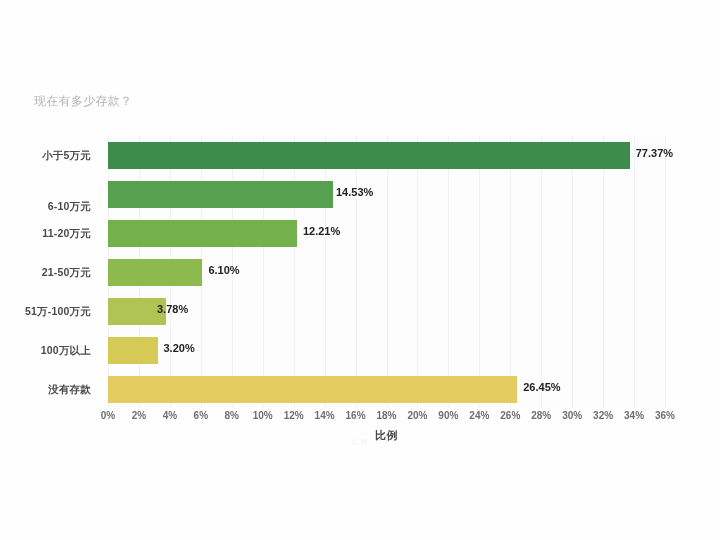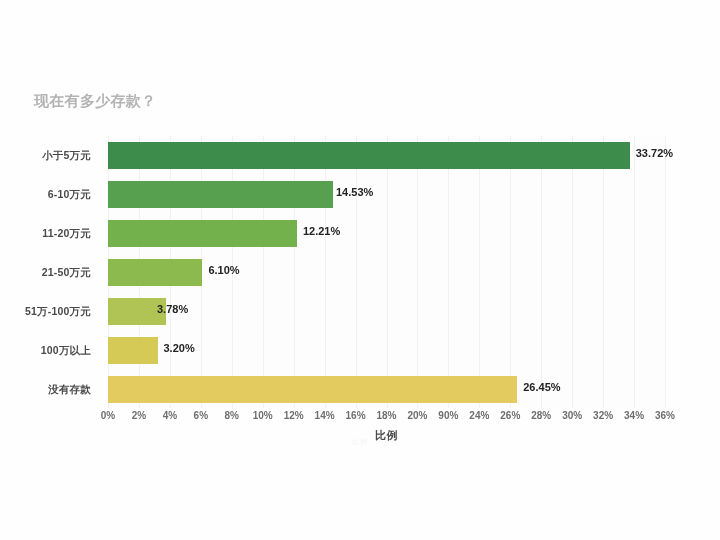--- a/index.html
+++ b/index.html
@@ -29,26 +29,25 @@
   }
   #chart-title {
     font-size: 15px;
     font-weight: bold;
     color: #2f2f2f;
     letter-spacing: 0.5px;
     line-height: 18px;
     margin: 0;
   }
   #chart-subtitle {
-    font-size: 15px;
+    font-size: 12px;
     color: #b4b4b4;
     line-height: 12px;
     margin: 3px 0 0 2px;
     letter-spacing: 0.3px;
-    font-weight: bold;
   }
   
   #plot-area {
     position: absolute;
     left: 108px;
     top: 136px;
     width: 557px;   
     height: 272px;
     background: #fdfdfd;
   }
@@ -141,21 +140,21 @@
 <body>
 
 <div id="figure">
 
   <div id="title-block">
     <div id="chart-subtitle">现在有多少存款？</div>
   </div>
 
   <div id="y-axis">
       <div class="y-label" style="top: 0px;">小于5万元</div>
-      <div class="y-label" style="top: 39px;">6-10万元</div>
+      <div class="y-label" style="top: 51px;">6-10万元</div>
       <div class="y-label" style="top: 78px;">11-20万元</div>
       <div class="y-label" style="top: 117px;">21-50万元</div>
       <div class="y-label" style="top: 156px;">51万-100万元</div>
       <div class="y-label" style="top: 195px;">100万以上</div>
       <div class="y-label" style="top: 234px;">没有存款</div>
     </div>
 
   <div id="plot-area">
       <div class="gridline" style="left: 0px;"></div>
       <div class="gridline" style="left: 30.9444px;"></div>
@@ -171,21 +170,21 @@
       <div class="gridline" style="left: 340.389px;"></div>
       <div class="gridline" style="left: 371.333px;"></div>
       <div class="gridline" style="left: 402.278px;"></div>
       <div class="gridline" style="left: 433.222px;"></div>
       <div class="gridline" style="left: 464.167px;"></div>
       <div class="gridline" style="left: 495.111px;"></div>
       <div class="gridline" style="left: 526.056px;"></div>
       <div class="gridline" style="left: 557px;"></div>
       <div class="bar-row" style="top: 0px;">
         <div class="bar" style="width: 521.723px; background: rgb(61, 140, 75);"></div>
-        <div class="bar-value" style="left: 527.723px;">33.72%</div>
+        <div class="bar-value" style="left: 527.723px;">77.37%</div>
       </div>
       <div class="bar-row" style="top: 39px;">
         <div class="bar" style="width: 224.811px; background: rgb(87, 160, 79);"></div>
         <div class="bar-value" style="left: 228px;">14.53%</div>
       </div>
       <div class="bar-row" style="top: 78px;">
         <div class="bar" style="width: 188.916px; background: rgb(114, 177, 76);"></div>
         <div class="bar-value" style="left: 194.916px; text-align: center;">12.21%</div>
       </div>
       <div class="bar-row" style="top: 117px;">

